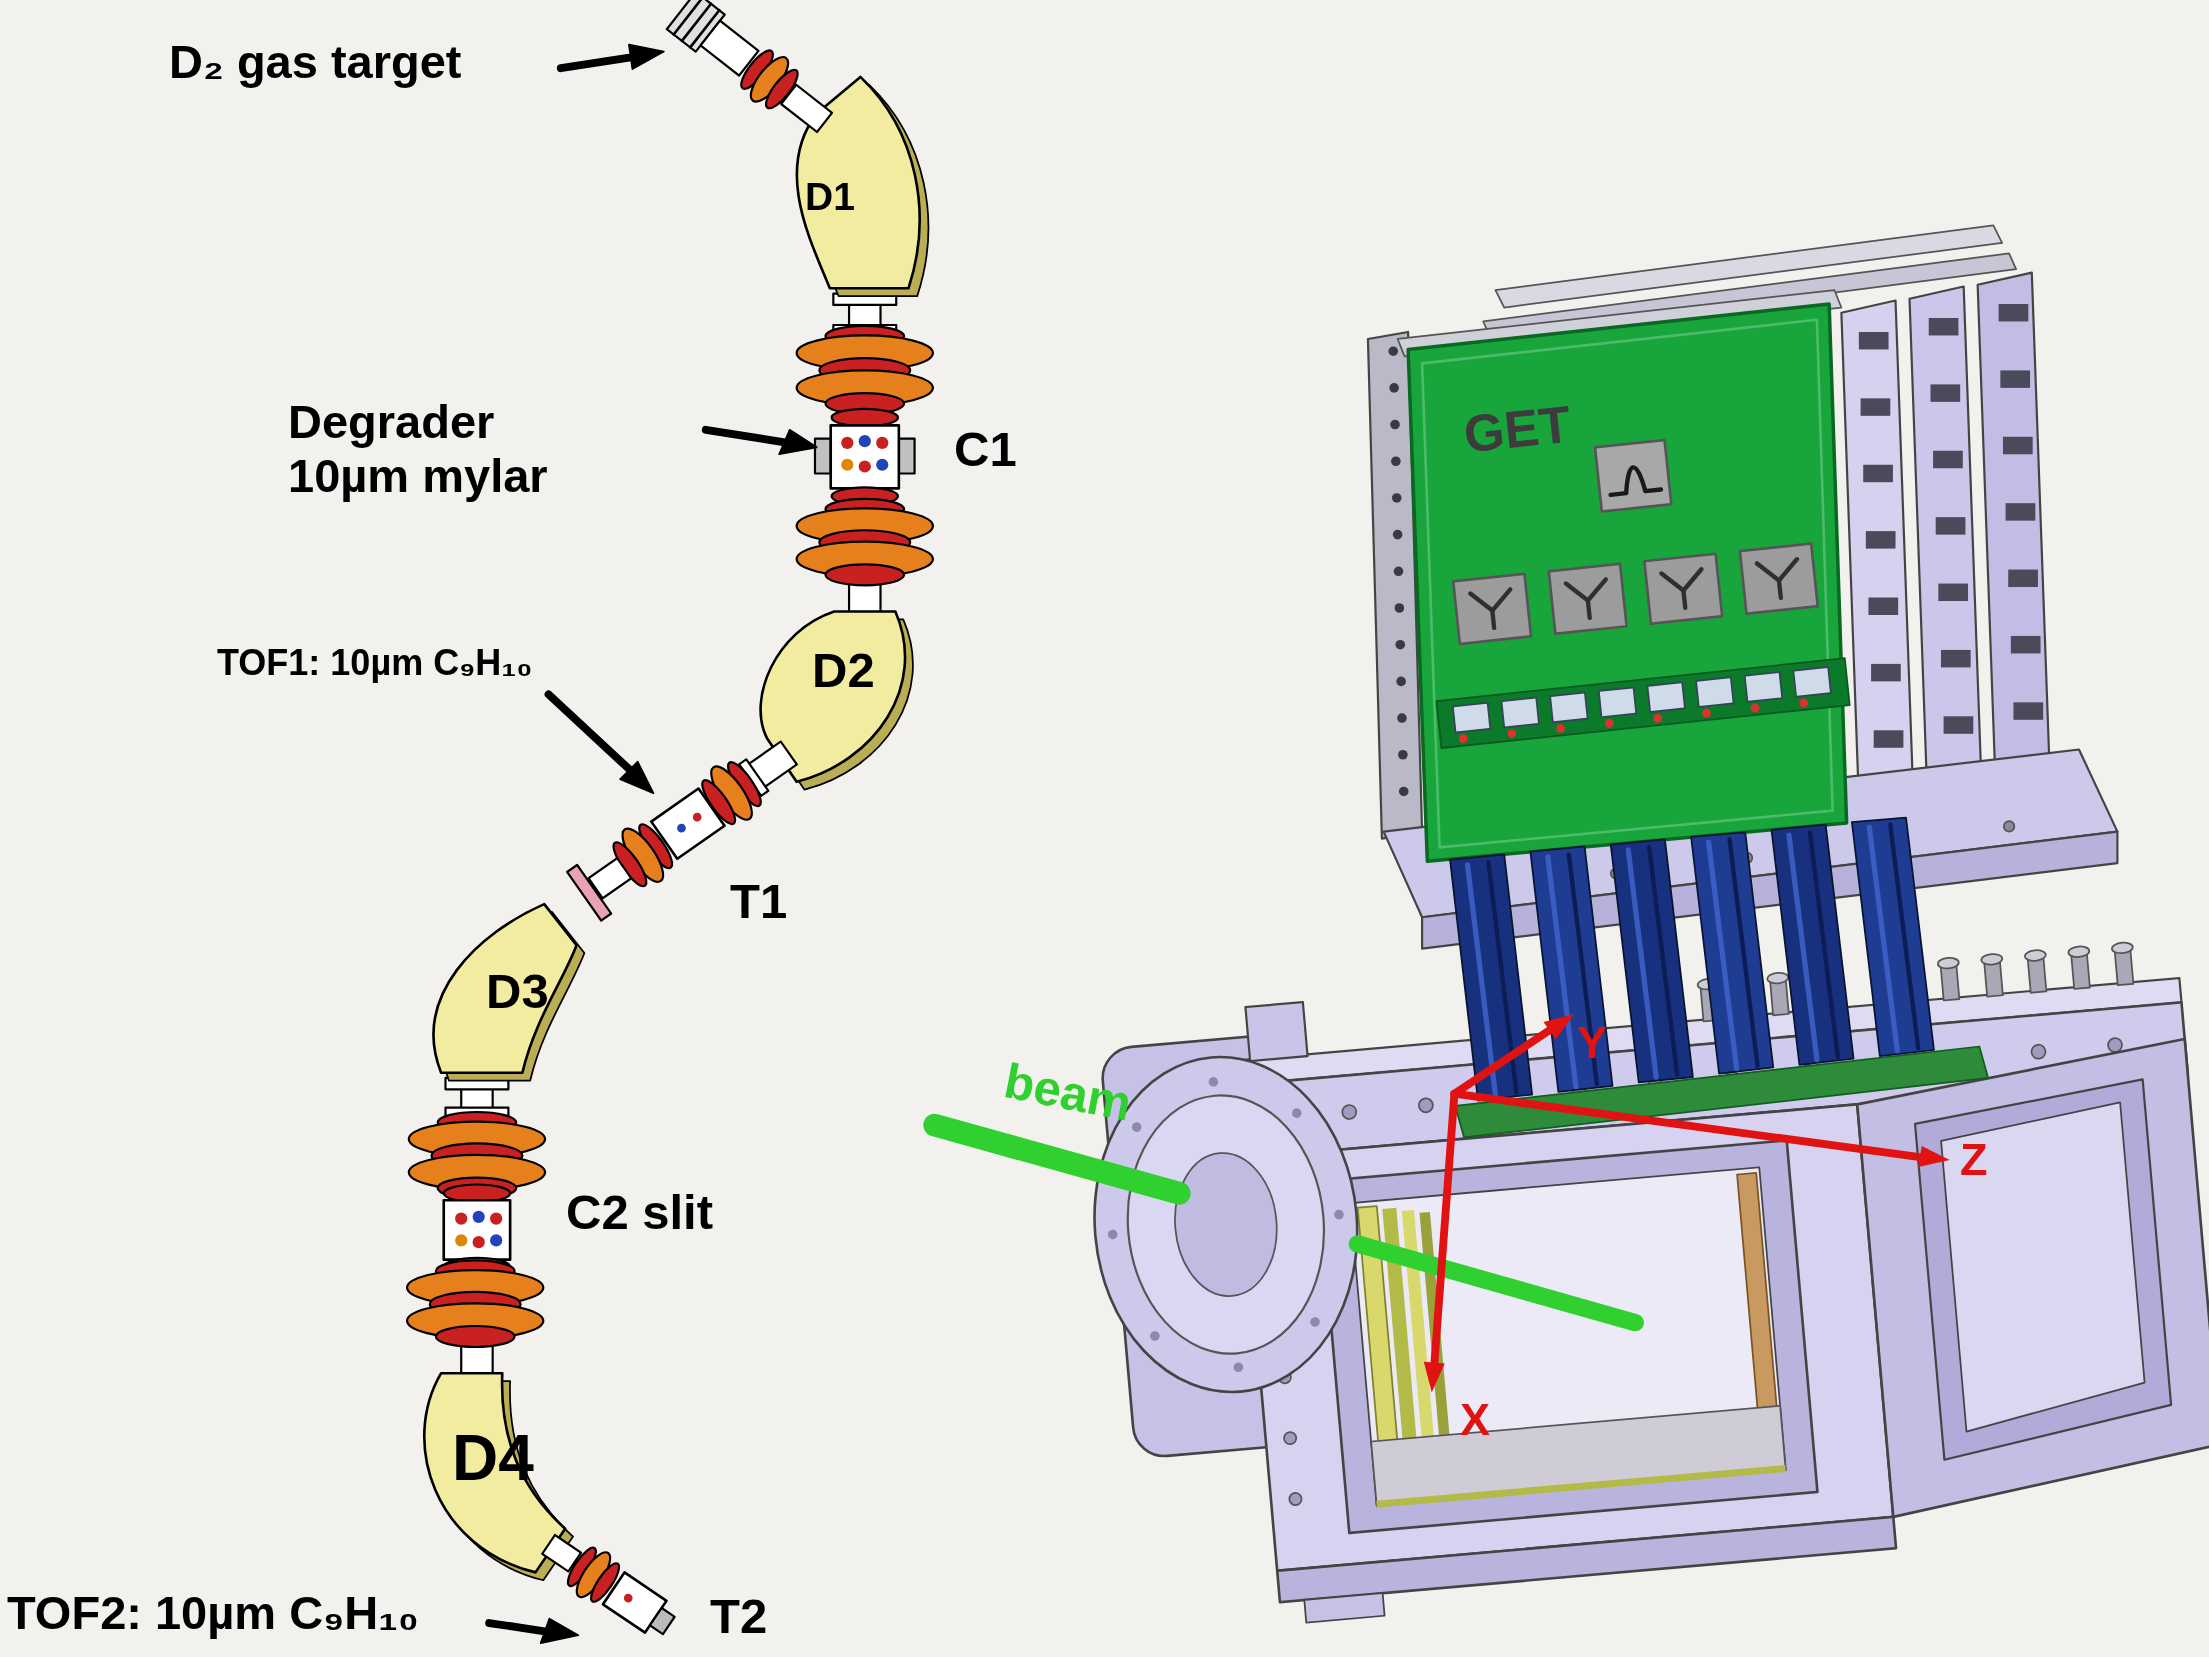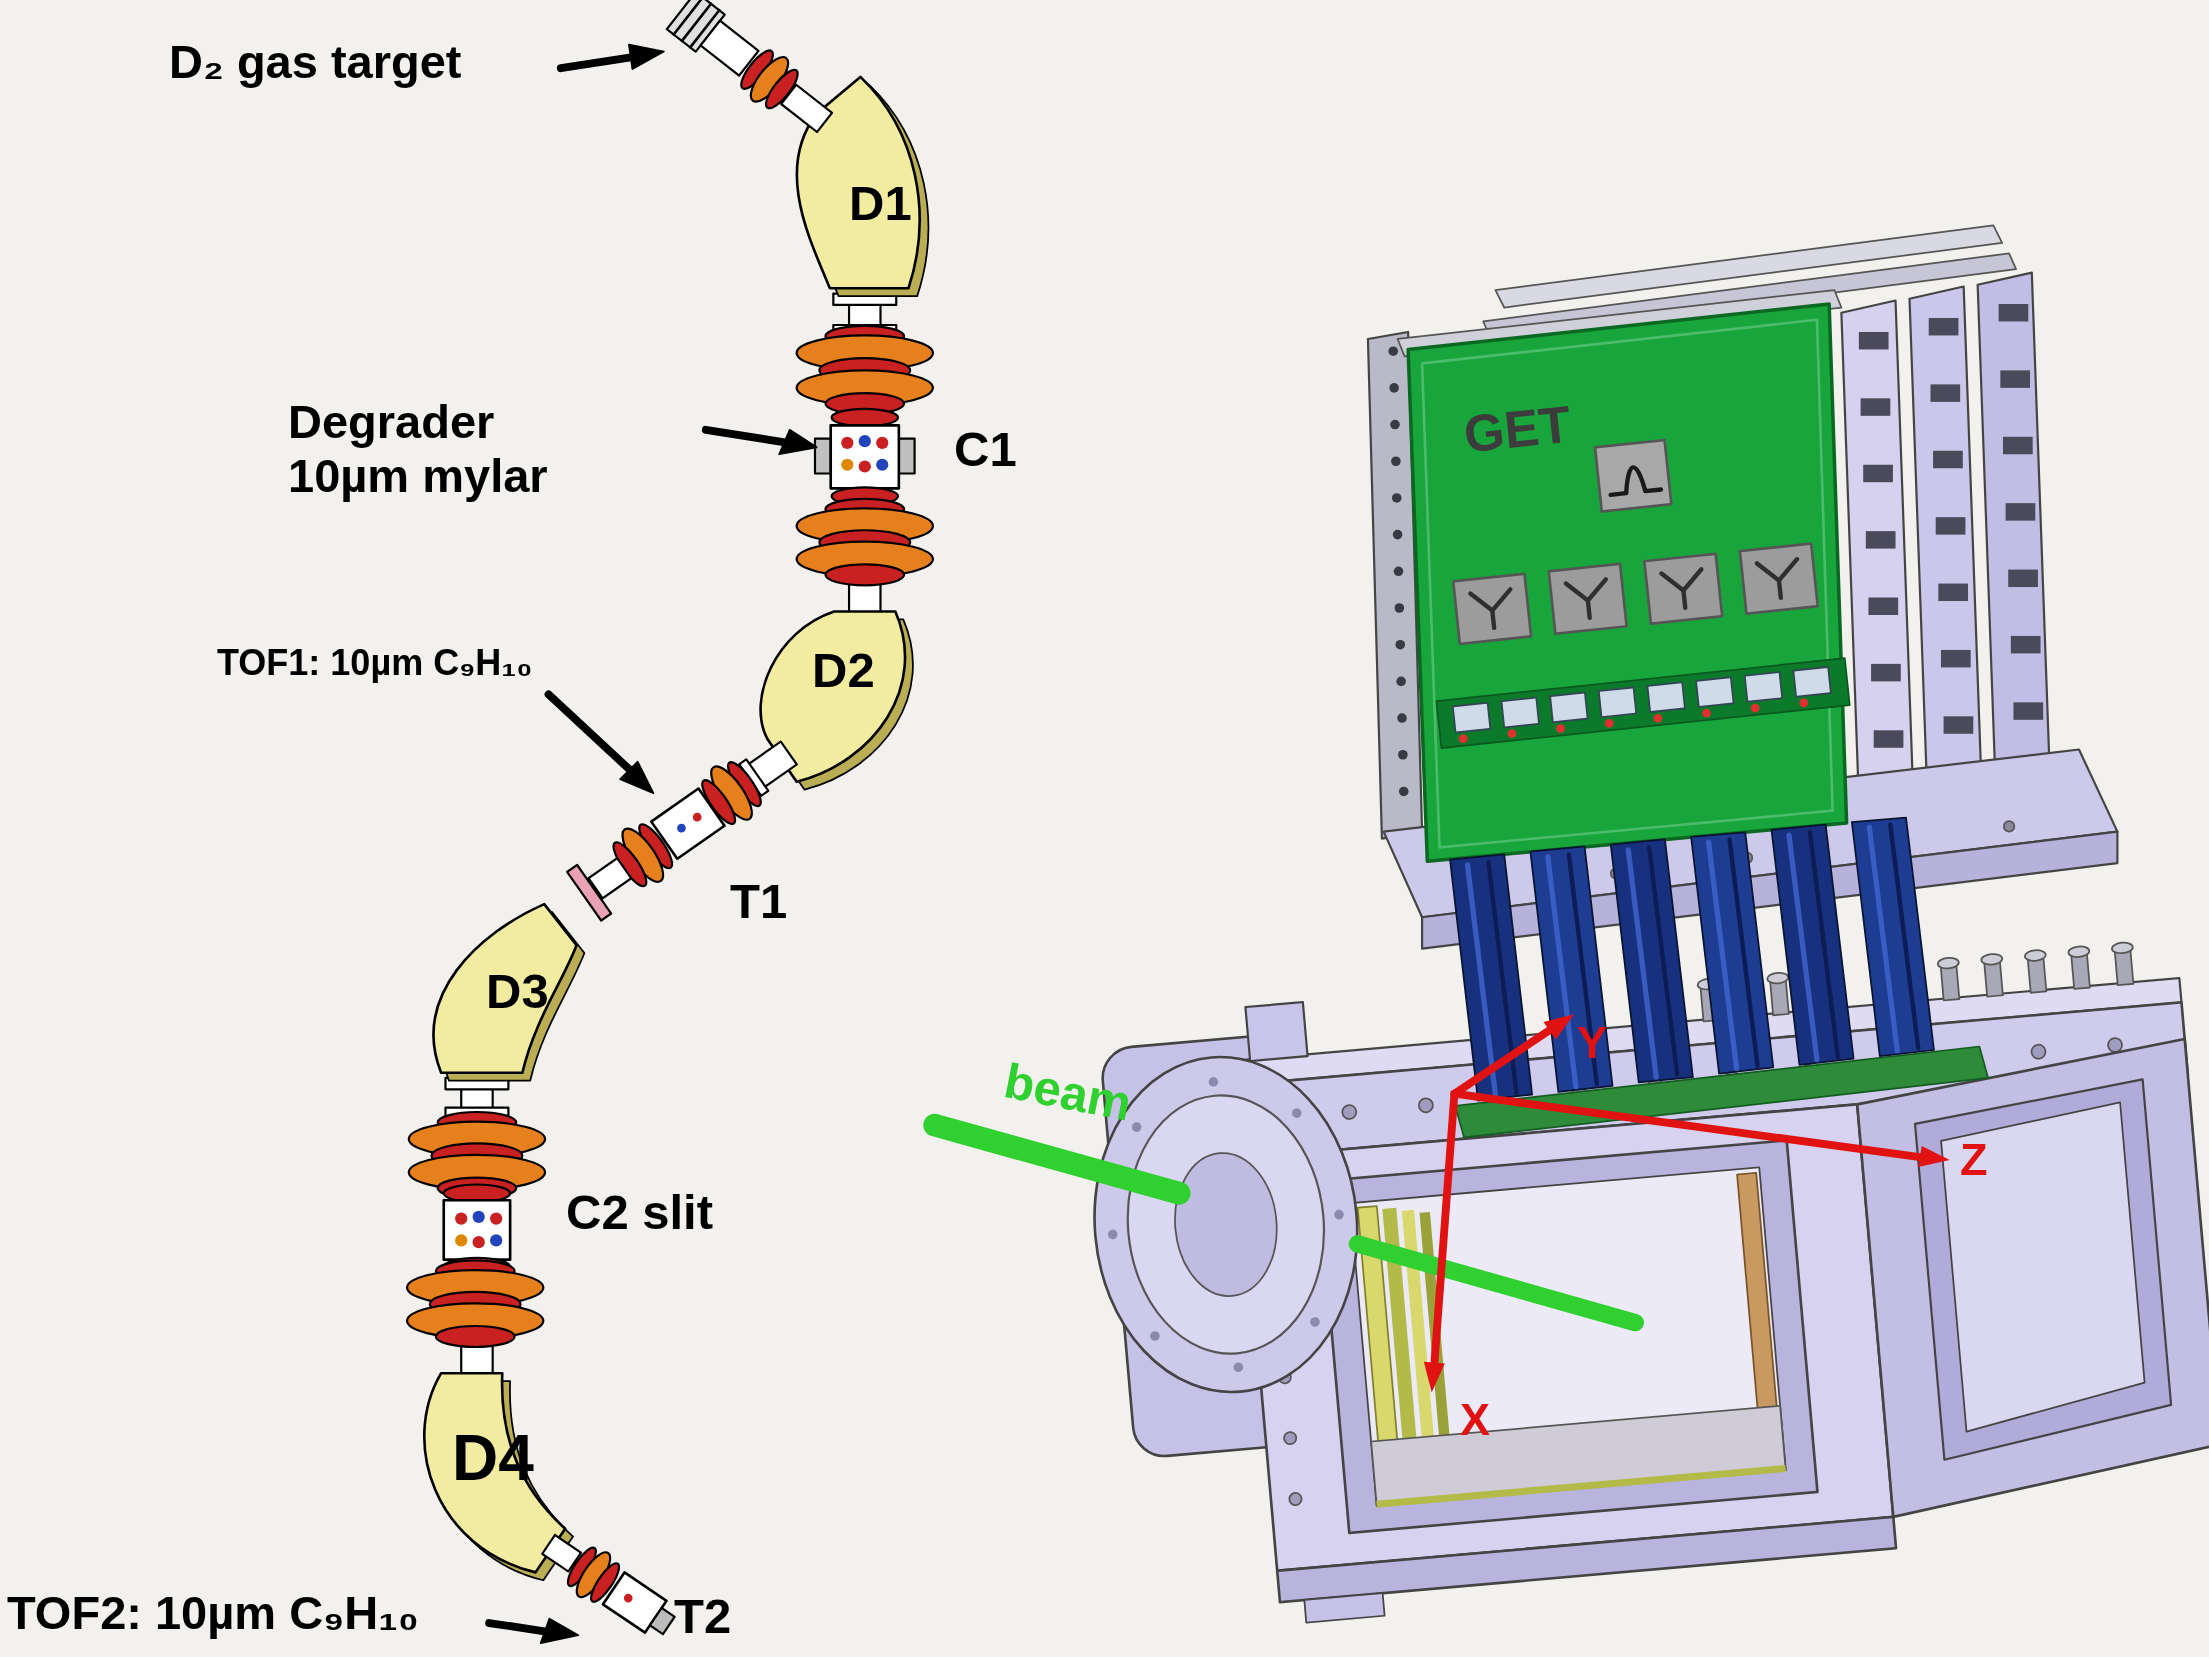--- a/index.html
+++ b/index.html
@@ -435,34 +435,34 @@
       </g>
       <g>
         <line class="c-ax" x1="1665" y1="1252" x2="1642" y2="1562" stroke-width="9"></line>
         <polygon class="c-axf" points="1639,1594 1630,1559 1654,1561"></polygon>
       </g>
     </g>
   </g>
 </svg>
 
 <div class="lbl" style="left:169px;top:35px;font-size:47px;">D₂ gas target</div>
-<div class="lbl" style="left:849px;top:175px;font-size:49px;">D1</div>
+<div class="lbl" style="left:805px;top:175px;font-size:39px;">D1</div>
 <div class="lbl" style="left:288px;top:395px;width:406px;font-size:47px;">
   <div>Degrader</div>
   <div>10µm mylar</div>
 </div>
 <div class="lbl" style="left:954px;top:421px;font-size:49px;">C1</div>
 <div class="lbl" style="left:217px;top:642px;font-size:36px;text-align:center;">TOF1: 10µm C₉H₁₀</div>
 <div class="lbl" style="left:812px;top:642px;font-size:49px;">D2</div>
 <div class="lbl" style="left:730px;top:873px;font-size:49px;">T1</div>
 <div class="lbl" style="left:486px;top:963px;font-size:49px;">D3</div>
 <div class="lbl" style="left:566px;top:1184px;font-size:49px;">C2 slit</div>
 <div class="lbl" style="left:452px;top:1422px;font-size:64px;">D4</div>
 <div class="lbl" style="left:7px;top:1586px;font-size:47px;">TOF2: 10µm C₉H₁₀</div>
-<div class="lbl" style="left:674px;top:1588px;font-size:49px;">T2</div>
+<div class="lbl" style="left:710px;top:1588px;font-size:49px;">T2</div>
 
 <div class="lbl gray" style="left:1464px;top:400px;font-size:52px;transform:rotate(-6deg);">GET</div>
 <div class="lbl green" style="left:1004px;top:1064px;font-size:49px;transform:rotate(11deg);">beam</div>
 <div class="lbl red" style="left:1577px;top:1017px;font-size:45px;">Y</div>
 <div class="lbl red" style="left:1960px;top:1134px;font-size:45px;">Z</div>
 <div class="lbl red" style="left:1460px;top:1394px;font-size:45px;">X</div>
 
 </div>
 
 

